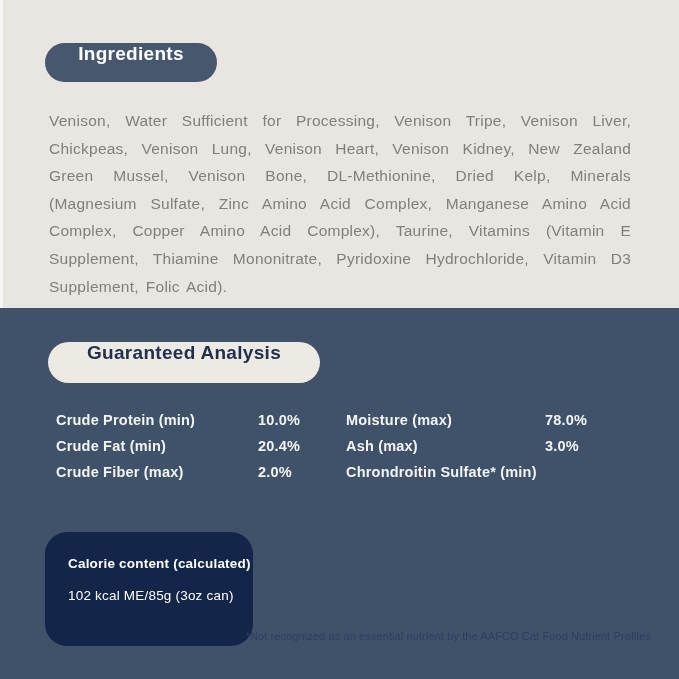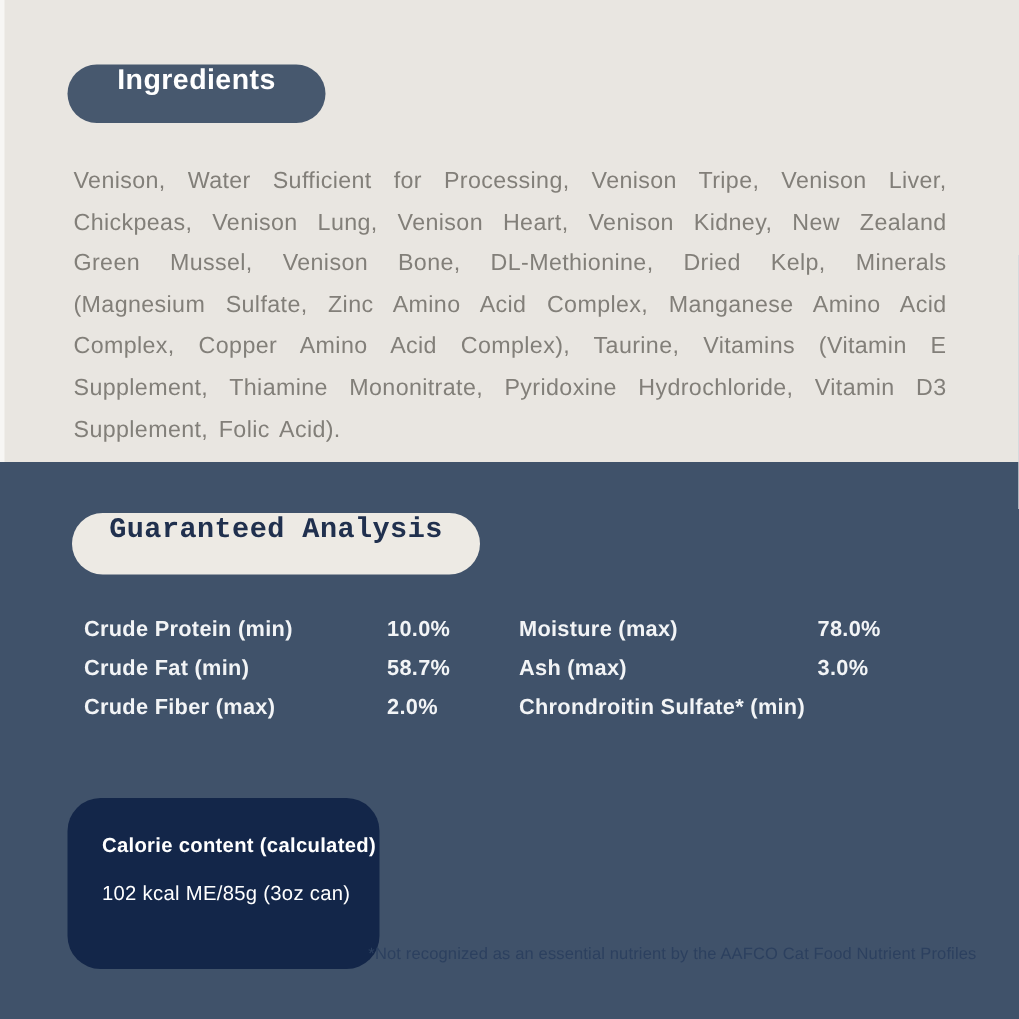--- a/index.html
+++ b/index.html
@@ -65,21 +65,20 @@
     width: 679px;
     height: 371px;
     background: #40526a;
   }
   .pill-ga {
     position: absolute;
     left: 48px; top: 34px;
     width: 272px; height: 41px;
     background: #edeae4;
     color: #20304e;
-    font-family: Liberation Mono, monospace;
   }
   .analysis-table {
     position: absolute;
     left: 56px; top: 99px;
     display: grid;
     grid-template-columns: 202px 88px 199px auto;
     color: #f2f4f6;
     font-size: 14.5px;
     font-weight: bold;
     letter-spacing: 0.2px;
@@ -137,21 +136,21 @@
       <span>Guaranteed Analysis</span>
     </div>
 
     <div class="analysis-table">
       <span>Crude Protein (min)</span>
       <span>10.0%</span>
       <span>Moisture (max)</span>
       <span>78.0%</span>
 
       <span>Crude Fat (min)</span>
-      <span>58.7%</span>
+      <span>20.4%</span>
       <span>Ash (max)</span>
       <span>3.0%</span>
 
       <span>Crude Fiber (max)</span>
       <span>2.0%</span>
       <span>Chrondroitin Sulfate* (min)</span>
     </div>
 
     <div class="calorie-box">
       <div class="calorie-title">Calorie content (calculated)</div>

